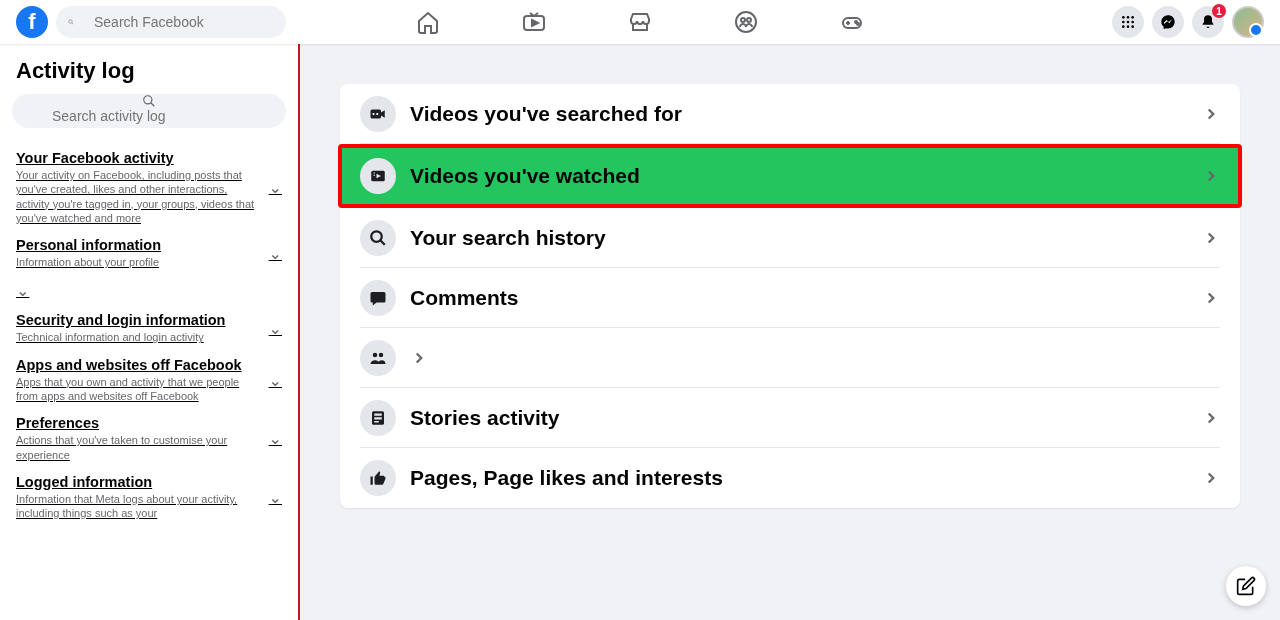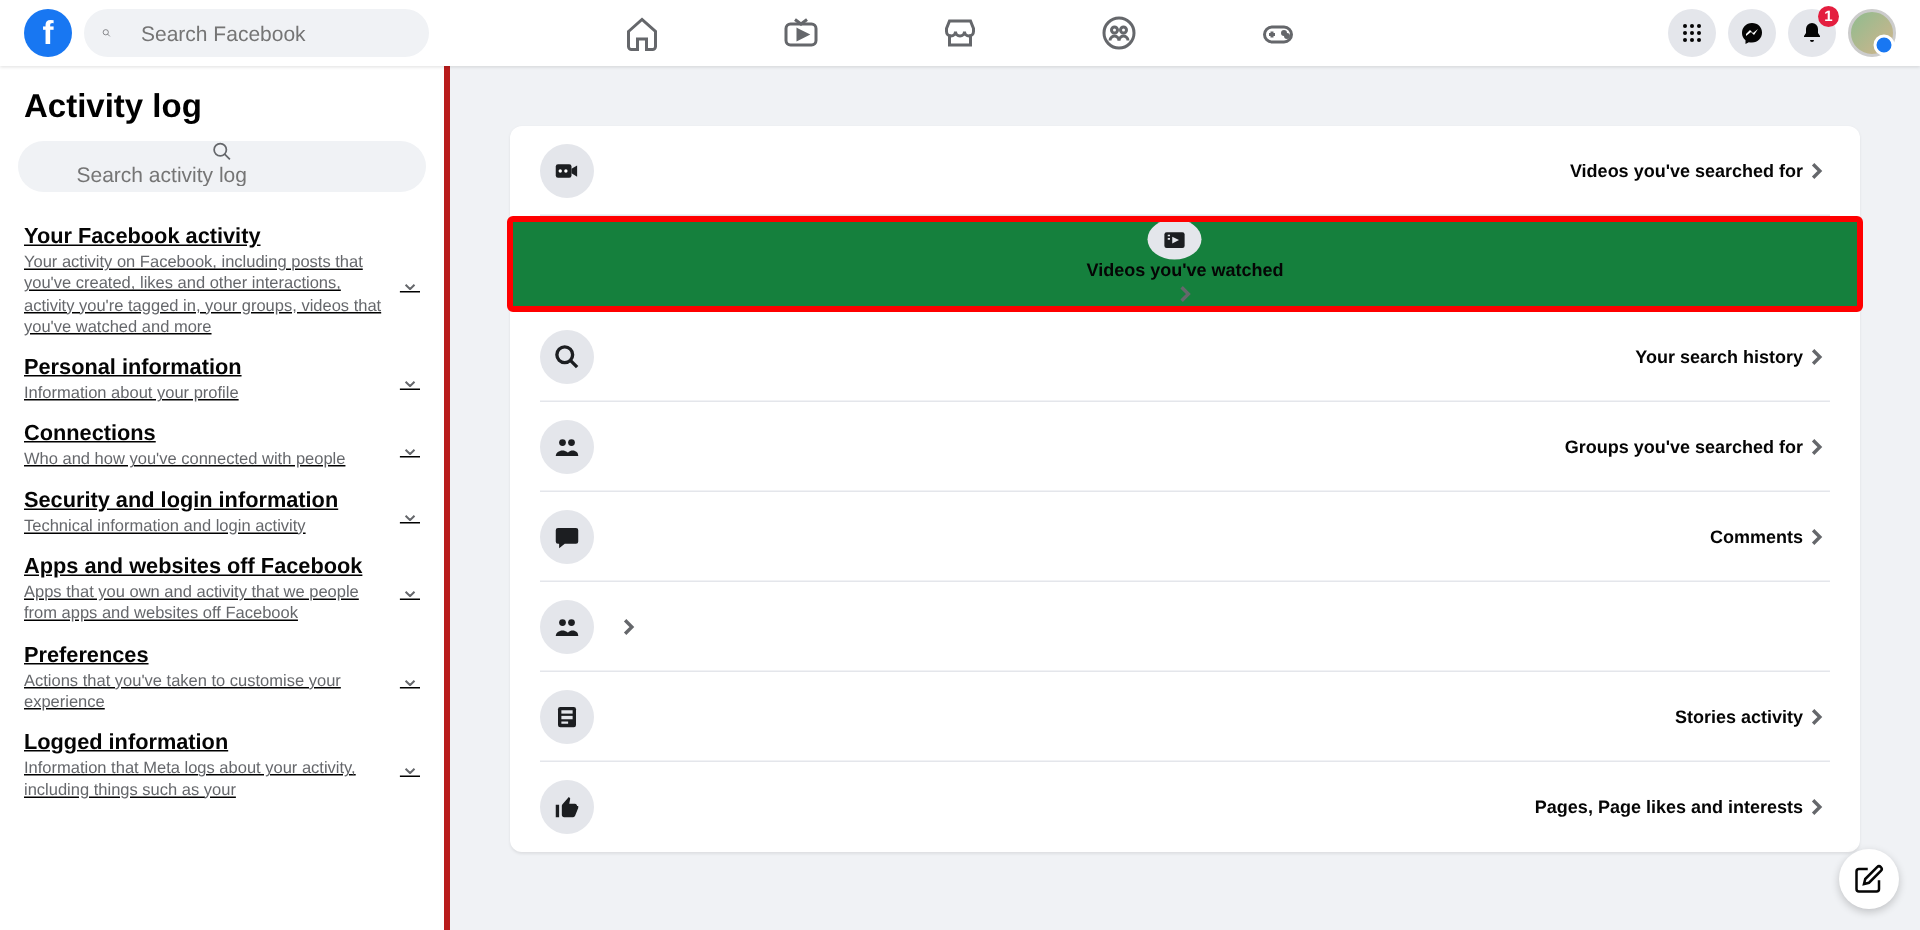--- a/index.html
+++ b/index.html
@@ -13,38 +13,38 @@
   .nav-icons { position: absolute; left: 50%; transform: translateX(-50%); display: flex; gap: 80px; }
   .nav-icon { width: 26px; height: 26px; display: flex; align-items: center; justify-content: center; color: #65676b; }
   .right-icons { margin-left: auto; display: flex; gap: 8px; align-items: center; }
   .circle-btn { width: 32px; height: 32px; border-radius: 50%; background: #e4e6eb; display: flex; align-items: center; justify-content: center; position: relative; cursor: pointer; }
   .badge { position: absolute; top: -2px; right: -2px; background: #e41e3f; color: #fff; font-size: 10px; font-weight: bold; border-radius: 50%; width: 14px; height: 14px; display: flex; align-items: center; justify-content: center; }
   .avatar { width: 32px; height: 32px; border-radius: 50%; background: linear-gradient(135deg,#8fbc8f 0%,#d2b48c 100%); border: 2px solid #ccc; position:relative; }
   .avatar::after { content:''; position:absolute; bottom:-1px; right:-1px; width:10px; height:10px; background:#1877f2; border:2px solid #fff; border-radius:50%; }
 
   
   .main { display: flex; height: calc(100% - 44px); }
-  .sidebar { width: 300px; background: #fff; padding: 14px 12px; overflow-y: auto; border-right: 4px solid #b91c1c; }
+  .sidebar { width: 300px; background: #fff; padding: 14px 12px; overflow-y: auto; border-right: 2px solid #b91c1c; }
   .page-title { font-size: 22px; font-weight: 700; margin-bottom: 10px; padding-left: 4px; }
   .side-search { background: #f0f2f5; border-radius: 20px; height: 34px; display: flex; align-items: center; padding: 0 12px; margin-bottom: 16px; flex-direction: column; }
   .side-search input { border: none; background: transparent; outline: none; font-size: 14px; margin-left: 6px; width: 200px; color: #65676b; }
   .side-item { display: flex; align-items: flex-start; padding: 6px 4px; cursor: pointer; text-decoration: underline; }
   .side-item-text { flex: 1; padding-right: 8px; }
   .side-title { font-size: 14.5px; font-weight: 600; color: #050505; margin-bottom: 2px; }
   .side-desc { font-size: 11px; color: #65676b; line-height: 1.3; }
   .chev { color: #65676b; align-self: center; }
 
   
   .content { flex: 1; overflow-y: auto; padding: 40px; }
   .card { background: #fff; border-radius: 8px; box-shadow: 0 1px 2px rgba(0,0,0,0.08); padding: 0 20px; }
   .row { display: flex; align-items: center; height: 60px; border-bottom: 1px solid #e4e6eb; cursor: pointer; position: relative; }
   .row:last-child { border-bottom: none; }
-  .row.highlight { outline: 4px solid #ff0000; outline-offset: -2px; background:#15803d; margin: 2px -20px; padding: 0 20px; border-radius:2px;flex-direction:column; }
+  .row.highlight { outline: 4px solid #ff0000; outline-offset: -2px; background:#22c55e; margin: 2px -20px; padding: 0 20px; border-radius:2px; }
   .row-icon { width: 36px; height: 36px; border-radius: 50%; background: #e4e6eb; display: flex; align-items: center; justify-content: center; margin-right: 14px; color: #1c1e21; }
-  .row-label { font-size: 12px; font-weight: 600; color: #050505; flex:1;text-align:right; }
+  .row-label { font-size: 21px; font-weight: 600; color: #050505; flex:1; }
   .row-chev { color: #65676b; }
 
   
   .compose { position: absolute; bottom: 14px; right: 14px; width: 40px; height: 40px; background: #fff; border-radius: 50%; box-shadow: 0 2px 6px rgba(0,0,0,0.2); display:flex; align-items:center; justify-content:center; cursor:pointer; }
 
   svg { display: block; }
 </style>
 </head>
 <body>
 
@@ -145,24 +145,20 @@
       <div class="chev">⌄</div>
     </div>
     <div class="side-item">
       <div class="side-item-text">
         <div class="side-title">Personal information</div>
         <div class="side-desc">Information about your profile</div>
       </div>
       <div class="chev">⌄</div>
     </div>
     <div class="side-item">
-      <div class="side-item-text">
-        <div class="side-title">Connections</div>
-        <div class="side-desc">Who and how you've connected with people</div>
-      </div>
       <div class="chev">⌄</div>
     </div>
     <div class="side-item">
       <div class="side-item-text">
         <div class="side-title">Security and login information</div>
         <div class="side-desc">Technical information and login activity</div>
       </div>
       <div class="chev">⌄</div>
     </div>
     <div class="side-item">
@@ -233,36 +229,20 @@
             </svg>
           </div>
         <div class="row-label">Your search history</div>
         <div class="row-chev">
             <svg width="18" height="18" viewBox="0 0 24 24" fill="none" stroke="#65676b" stroke-width="3">
               <polyline points="9 6 15 12 9 18"></polyline>
             </svg>
           </div>
       </div>
 
-      <div class="row">
-        <div class="row-icon">
-            <svg width="18" height="18" viewBox="0 0 24 24" fill="#1c1e21">
-              <circle cx="8" cy="8" r="3"></circle>
-              <circle cx="16" cy="8" r="3"></circle>
-              <path d="M2 20c0-3 3-5 6-5s6 2 6 5"></path>
-              <path d="M12 20c0-3 2-5 5-5s5 2 5 5"></path>
-            </svg>
-          </div>
-        <div class="row-label">Groups you've searched for</div>
-        <div class="row-chev">
-            <svg width="18" height="18" viewBox="0 0 24 24" fill="none" stroke="#65676b" stroke-width="3">
-              <polyline points="9 6 15 12 9 18"></polyline>
-            </svg>
-          </div>
-      </div>
 
       <div class="row">
         <div class="row-icon">
             <svg width="18" height="18" viewBox="0 0 24 24" fill="#1c1e21">
               <path d="M4 4h16a2 2 0 012 2v10a2 2 0 01-2 2H10l-5 4v-4H4a2 2 0 01-2-2V6a2 2 0 012-2z"></path>
             </svg>
           </div>
         <div class="row-label">Comments</div>
         <div class="row-chev">
             <svg width="18" height="18" viewBox="0 0 24 24" fill="none" stroke="#65676b" stroke-width="3">

